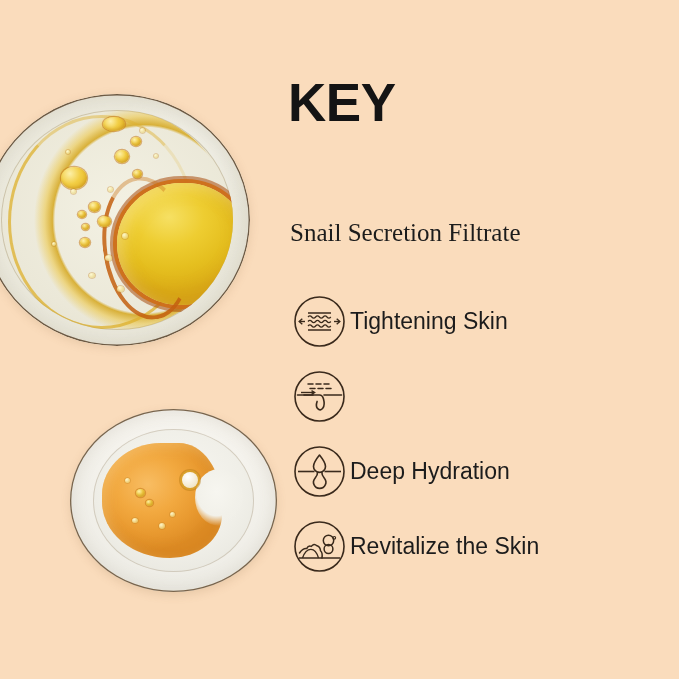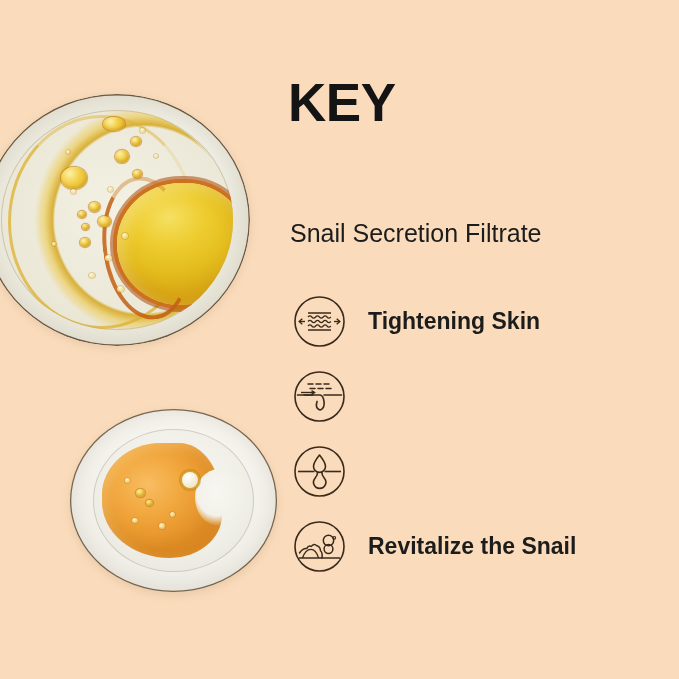--- a/index.html
+++ b/index.html
@@ -195,21 +195,21 @@
   }
   .subtitle {
     position: absolute;
     left: 2px;
     top: 218px;
     margin: 0;
     font-size: 25px;
     line-height: 30px;
     font-weight: normal;
     color: #1c1c1c;
-    font-family: Liberation Sans, sans-serif;
+    font-family: Liberation Serif, serif;
   }
   .feature-list {
     position: absolute;
     left: 5px;
     top: 290px;
     width: 378px;
     list-style: none;
     margin: 0;
     padding: 0;
   }
@@ -219,27 +219,26 @@
     height: 62px;
     margin-bottom: 13px;
   }
   .feature-icon {
     flex: 0 0 auto;
     width: 53px;
     height: 53px;
     display: block;
   }
   .feature-label {
-    margin-left: 22px;
+    margin-left: 4px;
     font-size: 23px;
     line-height: 27px;
     color: #1c1c1c;
     white-space: nowrap;
     font-family: "Liberation Sans", sans-serif;
-    font-weight: bold;
   }
 </style>
 </head>
 <body style="background: rgb(250, 220, 188);">
 
 <div id="infographic" style="background: rgb(250, 220, 188);">
 
   <div class="photo-layer">
 
     <div class="dish-top">
@@ -332,30 +331,31 @@
       </li>
 
       <li class="feature-item">
         <svg class="feature-icon" viewBox="0 0 53 53">
           <circle cx="26.5" cy="26.5" r="24.5" fill="none" stroke="#3a2a1c" stroke-width="1.6"></circle>
           <path d="M26.5 10 q6 7.4 6 11.4 a6 6 0 0 1 -12 0 q0 -4 6 -11.4 Z" fill="none" stroke="#3a2a1c" stroke-width="1.6" stroke-linejoin="round"></path>
           <line x1="5" y1="26.5" x2="21.5" y2="26.5" stroke="#3a2a1c" stroke-width="1.6"></line>
           <line x1="31.5" y1="26.5" x2="48" y2="26.5" stroke="#3a2a1c" stroke-width="1.6"></line>
           <path d="M21.5 26.5 q0 3.5 -2.5 6.5 q-2.8 3.4 -1.2 6.6 a6.2 6.2 0 0 0 11.4 0 q1.6 -3.2 -1.2 -6.6 q-2.5 -3 -2.5 -6.5" fill="none" stroke="#3a2a1c" stroke-width="1.6" stroke-linejoin="round" transform="translate(3.2,0)"></path>
         </svg>
+        <span class="feature-label">Deep Hydration</span>
       </li>
 
       <li class="feature-item">
         <svg class="feature-icon" viewBox="0 0 53 53">
           <circle cx="26.5" cy="26.5" r="24.5" fill="none" stroke="#3a2a1c" stroke-width="1.6"></circle>
           <line x1="6" y1="38" x2="47" y2="38" stroke="#3a2a1c" stroke-width="1.6"></line>
           <path d="M6.5 33 q3.5 -5 7.2 -4.4 q1.6 -3.4 4.6 -2.2 q2.6 -3.6 5.6 -0.6 q3.4 1 3.6 5 q2.4 2.2 1.4 7.2" fill="none" stroke="#3a2a1c" stroke-width="1.5" stroke-linejoin="round" stroke-linecap="round"></path>
           <path d="M9.5 38 q3 -8.6 8.4 -8.6 q5 0 7.6 8.6" fill="none" stroke="#3a2a1c" stroke-width="1.4" stroke-linejoin="round"></path>
           <circle cx="35.5" cy="20.5" r="5.2" fill="none" stroke="#3a2a1c" stroke-width="1.5"></circle>
           <circle cx="35.5" cy="29" r="4.4" fill="none" stroke="#3a2a1c" stroke-width="1.5"></circle>
           <circle cx="41.3" cy="17.8" r="1.3" fill="none" stroke="#3a2a1c" stroke-width="1.2"></circle>
         </svg>
-        <span class="feature-label">Revitalize the Snail</span>
+        <span class="feature-label">Revitalize the Skin</span>
       </li>
 
     </ul>
   </div>
 </div>
 
 </body></html>

